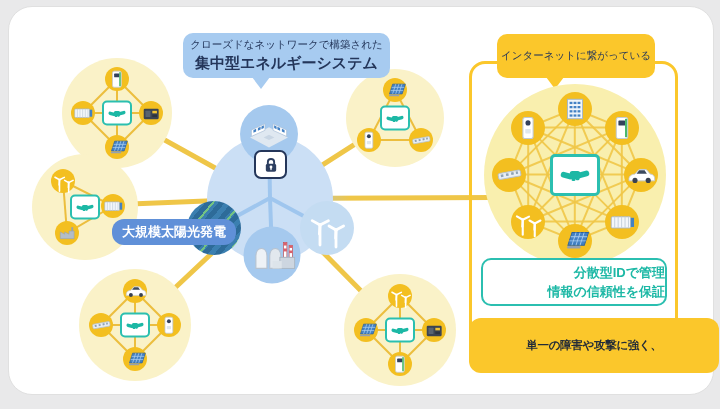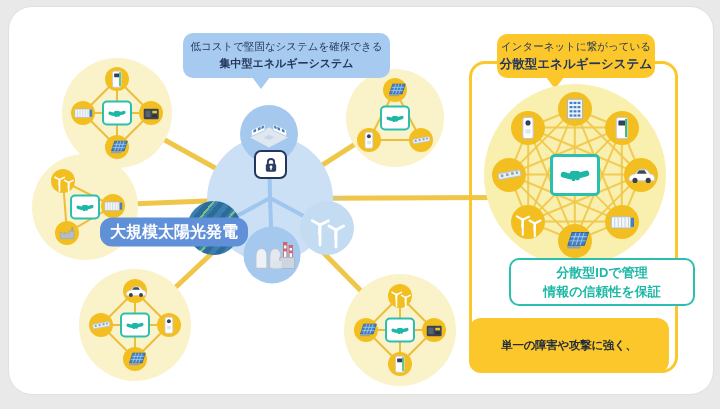--- a/index.html
+++ b/index.html
@@ -44,43 +44,43 @@
 
   .hs{position:absolute;transform:translate(-50%,-50%);background:#fff;
     border:2px solid var(--teal-border);border-radius:5px;
     display:flex;align-items:center;justify-content:center;color:var(--teal);}
 
   .lockbox{left:254px;top:150px;width:33px;height:29px;background:#fff;
     border:2.5px solid var(--navy-text);border-radius:7px;
     display:flex;align-items:center;justify-content:center;box-sizing:border-box;}
 
   .pill{position:absolute;transform:translate(-50%,-50%);
-    background:var(--pill-blue);color:#fff;font-weight:bold;font-size:16px;
+    background:var(--pill-blue);color:#fff;font-weight:bold;font-size:13px;
     padding:4px 10px;border-radius:12px;white-space:nowrap;}
 
   .bubble{position:absolute;border-radius:10px;text-align:center;
     display:flex;flex-direction:column;justify-content:center;gap:2px;}
   .bubble .l1{font-size:10.5px;color:var(--navy-text);}
-  .bubble .l2{font-size:11px;font-weight:bold;color:var(--navy-text);}
+  .bubble .l2{font-size:15px;font-weight:bold;color:var(--navy-text);}
   .bubble-blue{left:183px;top:33px;width:207px;height:45px;background:var(--bubble-blue);}
   .bubble-yellow{left:497px;top:34px;width:158px;height:44px;background:var(--accent-yellow);}
   .bubble-yellow .l2{font-size:12.5px;}
   .tail{position:absolute;width:0;height:0;border-left:9px solid transparent;border-right:9px solid transparent;}
   .tail-blue{left:252px;top:77px;border-top:12px solid var(--bubble-blue);}
   .tail-yellow{left:546px;top:77px;border-top:12px solid var(--accent-yellow);}
 
   .frame{left:469px;top:61px;width:209px;height:312px;box-sizing:border-box;
     border:3px solid var(--accent-yellow);border-radius:16px;}
 
   .idbox{left:481px;top:258px;width:186px;height:48px;box-sizing:border-box;
     background:#fff;border:2px solid var(--teal-border);border-radius:10px;
-    display:flex;flex-direction:column;align-items:center;justify-content:center;gap:1px;margin-left:28px;}
+    display:flex;flex-direction:column;align-items:flex-end;justify-content:center;gap:1px;}
   .idbox div{font-size:13px;font-weight:bold;color:var(--teal);}
 
-  .bottombox{left:469px;top:318px;width:200px;height:55px;box-sizing:border-box;
+  .bottombox{left:469px;top:318px;width:250px;height:55px;box-sizing:border-box;
     background:var(--accent-yellow);border-radius:12px;
     display:flex;flex-direction:column;align-items:center;justify-content:center;gap:3px;}
   .bottombox div{font-size:11.5px;font-weight:bold;color:var(--text-dark);letter-spacing:-0.3px;white-space:nowrap;}
 
   .iconbox{display:flex;align-items:center;justify-content:center;}
 </style>
 </head>
 <body>
 
 <div id="canvas">
@@ -447,27 +447,26 @@
           <rect x="3.4" y="6.8" width="9.2" height="7.2" rx="1.6" fill="#2c3e60"></rect>
           <circle cx="8" cy="9.8" r="1.25" fill="#fff"></circle>
           <rect x="7.45" y="10.3" width="1.1" height="2.3" rx="0.5" fill="#fff"></rect>
         </svg>
       </div>
   </div>
 
   <div class="pill" style="left:174px;top:232px;">大規模太陽光発電</div>
 
   <div class="bubble bubble-blue">
-    <div class="l1">低コストで堅固なシステムを確保できる</div>
+    <div class="l1">クローズドなネットワークで構築された</div>
     <div class="l2">集中型エネルギーシステム</div>
   </div>
   <div class="tail tail-blue"></div>
   <div class="bubble bubble-yellow">
     <div class="l1">インターネットに繋がっている</div>
-    <div class="l2">分散型エネルギーシステム</div>
   </div>
   <div class="tail tail-yellow"></div>
 
   <div class="circle mesh-pale" style="left:575px;top:175px;"></div>
   <div id="mesh">
       <div class="line mesh-line" style="left: 575px; top: 109px; width: 50.6952px; transform: rotate(0.384169rad);"></div>
       <div class="line mesh-line" style="left: 575px; top: 109px; width: 93.3381px; transform: rotate(0.785398rad);"></div>
       <div class="line mesh-line" style="left: 575px; top: 109px; width: 122.385px; transform: rotate(1.17663rad);"></div>
       <div class="line mesh-line" style="left: 575px; top: 109px; width: 132px; transform: rotate(1.5708rad);"></div>
       <div class="line mesh-line" style="left: 575px; top: 109px; width: 122.385px; transform: rotate(1.96496rad);"></div>

